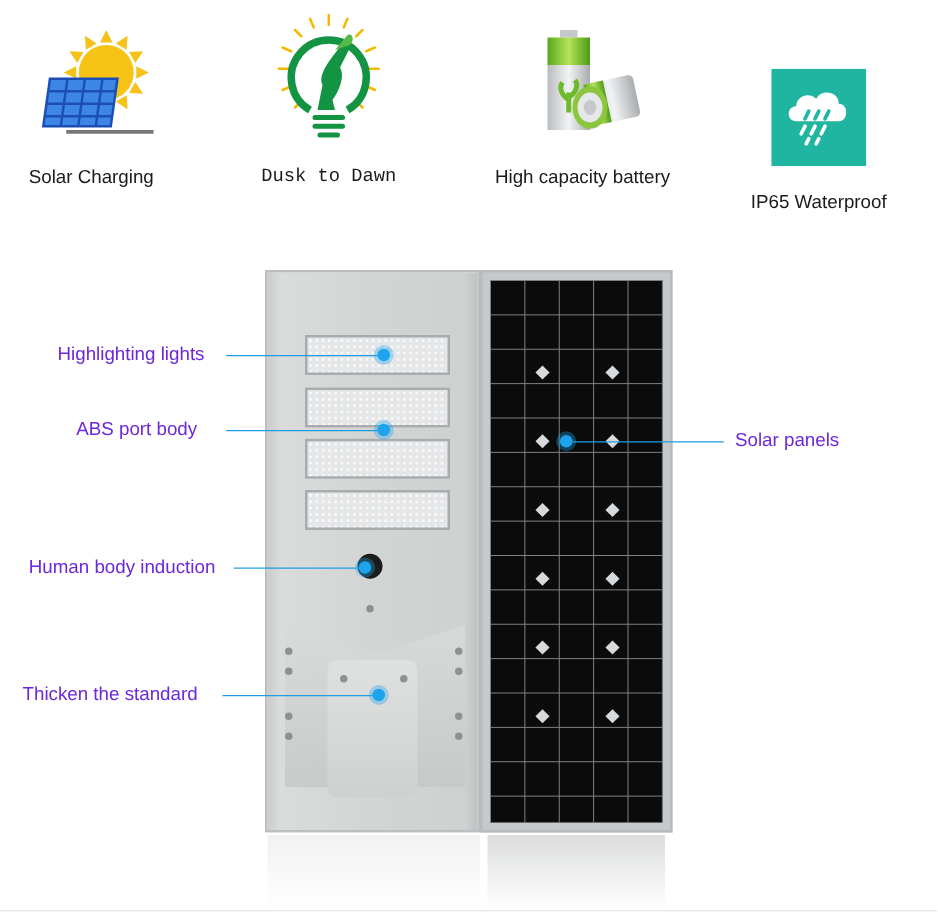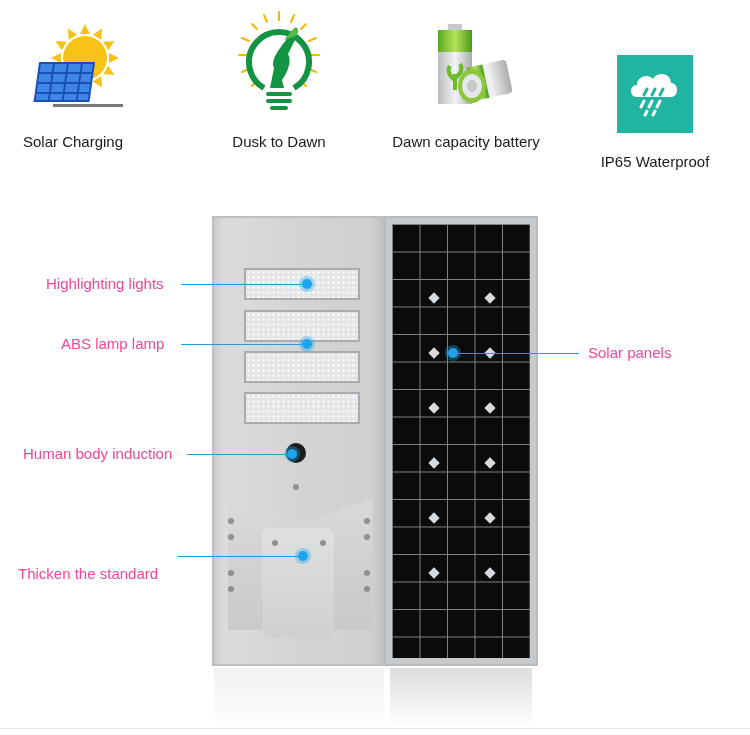--- a/index.html
+++ b/index.html
@@ -1,20 +1,20 @@
 <!DOCTYPE html>
 <html><head>
 <meta charset="utf-8">
 <style>
   html,body{margin:0;padding:0;background:#ffffff;}
   body{width:750px;height:735px;position:relative;overflow:hidden;font-family:"Liberation Sans",sans-serif;color:#1a1a1a;}
   .feature{position:absolute;top:0;width:180px;height:170px;text-align:center;}
   .feature .icon{position:absolute;left:50%;transform:translateX(-50%);}
   .feature .label{position:absolute;left:0;right:0;top:133px;font-size:15px;color:#1a1a1a;}
-  .callout{position:absolute;font-size:15px;color:#ec4899;line-height:20px;}
+  .callout{position:absolute;font-size:15px;color:#6d28d9;line-height:20px;}
   .leader{position:absolute;height:1px;background:#1e9ee0;}
   .dot{position:absolute;width:10px;height:10px;border-radius:50%;background:#1ea4ec;box-shadow:0 0 0 3px rgba(30,164,236,0.35);}
   .lamp{position:absolute;left:212px;top:216px;width:172px;height:450px;background:linear-gradient(90deg,#c9cbcc 0%,#dadcdc 6%,#d3d5d5 50%,#cfd1d1 94%,#bfc1c2 100%);border:2px solid #bcbfc1;box-sizing:border-box;}
   .led{position:absolute;left:30px;width:116px;height:32px;background:#e4e6e8;border:2px solid #a9acae;box-sizing:border-box;
        background-image:radial-gradient(#f8f8f8 1px,transparent 1.3px);background-size:5px 5px;}
   .sensor{position:absolute;left:72px;top:225px;width:20px;height:20px;border-radius:50%;background:#1c1c1c;}
   .screw{position:absolute;width:6px;height:6px;border-radius:50%;background:#8e9193;}
   .bracket{position:absolute;left:14px;top:282px;width:144px;height:130px;background:linear-gradient(180deg,#d9dbdb,#c6c8c8);clip-path:polygon(0 0,50% 18%,100% 0,100% 100%,0 100%);opacity:.85;}
   .bracket-center{position:absolute;left:48px;top:310px;width:72px;height:110px;background:linear-gradient(180deg,#dfe1e1,#cfd1d1);border-radius:8px;}
   .panel{position:absolute;left:384px;top:216px;width:154px;height:450px;background:#c6c9cb;border:2px solid #b8bbbd;box-sizing:border-box;}
@@ -63,21 +63,21 @@
           <rect x="38" y="74" width="12" height="6"></rect>
           <rect x="52" y="74" width="12" height="6"></rect>
           <rect x="66" y="74" width="10" height="6"></rect>
       </g>
     </g>
     <rect x="30" y="84" width="70" height="3" fill="#777"></rect>
   </svg>
   <div class="label">Solar Charging</div>
 </div>
 
-<div class="feature" style="left:189px;">
+<div class="feature" style="left:173px;font-family:Liberation Mono, monospace;">
   <svg class="icon" style="top:10px" width="90" height="105" viewBox="0 0 90 105">
     <g stroke="#f5b800" stroke-width="2" stroke-linecap="round">
       <line x1="45" y1="2" x2="45" y2="10"></line>
         <line x1="30" y1="5" x2="33" y2="12"></line>
         <line x1="60" y1="5" x2="57" y2="12"></line>
       <line x1="18" y1="14" x2="23" y2="19"></line>
         <line x1="72" y1="14" x2="67" y2="19"></line>
       <line x1="8" y1="28" x2="15" y2="31"></line>
         <line x1="82" y1="28" x2="75" y2="31"></line>
       <line x1="5" y1="45" x2="13" y2="45"></line>
@@ -116,21 +116,21 @@
     <rect x="22" y="32" width="34" height="52" fill="url(#bsil)"></rect>
     <path d="M39,70 L39,54 M39,60 C33,56 31,50 34,46 M39,58 C45,54 47,48 44,44" stroke="#6cbb2a" stroke-width="4" fill="none"></path>
     <g transform="rotate(-12 70 62)">
       <rect x="54" y="44" width="40" height="34" rx="4" fill="url(#bsil)"></rect>
       <rect x="54" y="44" width="16" height="34" fill="url(#bgrn)"></rect>
     </g>
     <ellipse cx="56" cy="66" rx="14" ry="17" fill="#8cc63f"></ellipse>
     <ellipse cx="56" cy="66" rx="10" ry="12" fill="#e6e7e8"></ellipse>
     <ellipse cx="56" cy="66" rx="5" ry="6" fill="#c6c8ca"></ellipse>
   </svg>
-  <div class="label">Dawn capacity battery</div>
+  <div class="label">High capacity battery</div>
 </div>
 
 <div class="feature" style="left:565px;margin-top:20px;">
   <svg class="icon" style="top:35px" width="76" height="78" viewBox="0 0 76 78">
     <rect x="0" y="0" width="76" height="78" fill="#1fb5a0"></rect>
     <path d="M20,42 C12,42 12,30 20,30 C20,22 30,18 36,24 C40,16 54,18 54,28 C62,28 62,42 54,42 Z" fill="#ffffff"></path>
     <g stroke="#1fb5a0" stroke-width="3" stroke-linecap="round">
       <line x1="30" y1="34" x2="27" y2="40"></line>
         <line x1="38" y1="34" x2="35" y2="40"></line>
         <line x1="46" y1="34" x2="43" y2="40"></line>
@@ -184,29 +184,29 @@
 </div>
 
 <div class="reflect" style="left:214px;width:170px;background:linear-gradient(180deg,#d6d8d8,#ffffff);"></div>
 <div class="reflect" style="left:390px;width:142px;background:linear-gradient(180deg,#9a9da0,#ffffff);"></div>
 <div class="baseline"></div>
 
 <div class="callout" style="left:46px;top:274px">Highlighting lights</div>
 <div class="leader" style="left:181px;top:284px;width:124px"></div>
 <div class="dot" style="left:302px;top:279px"></div>
 
-<div class="callout" style="left:61px;top:334px">ABS lamp lamp</div>
+<div class="callout" style="left:61px;top:334px">ABS port body</div>
 <div class="leader" style="left:181px;top:344px;width:124px"></div>
 <div class="dot" style="left:302px;top:339px"></div>
 
 <div class="callout" style="left:23px;top:444px">Human body induction</div>
 <div class="leader" style="left:187px;top:454px;width:104px"></div>
 <div class="dot" style="left:287px;top:449px"></div>
 
-<div class="callout" style="left:18px;top:564px">
+<div class="callout" style="left:18px;top:546px">
   <div>Thicken the standard</div>
 </div>
 <div class="leader" style="left:178px;top:556px;width:124px"></div>
 <div class="dot" style="left:298px;top:551px"></div>
 
 <div class="dot" style="left:448px;top:348px"></div>
 <div class="leader" style="left:456px;top:353px;width:123px"></div>
 <div class="callout" style="left:588px;top:343px">Solar panels</div>
 
 </body></html>

